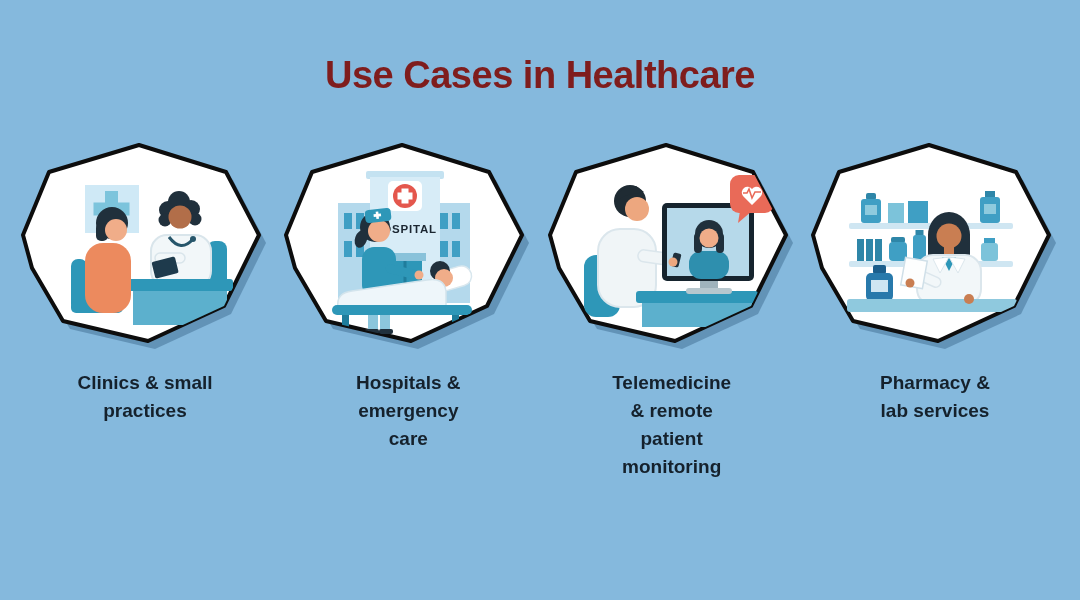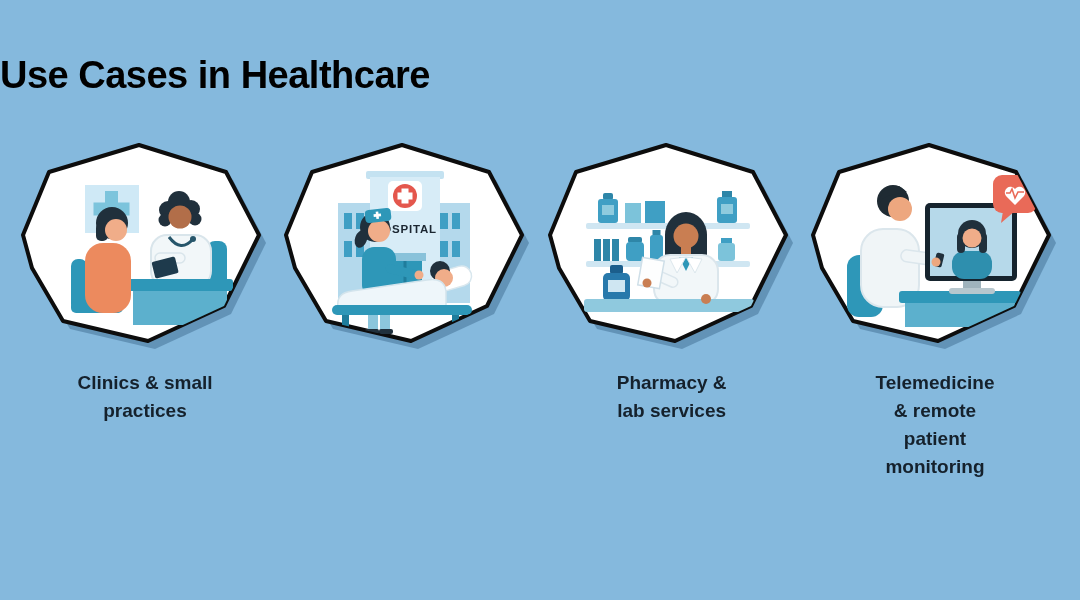--- a/index.html
+++ b/index.html
@@ -4,23 +4,23 @@
 <style>
   html,body{margin:0;padding:0;}
   body{
     width:1080px;height:600px;overflow:hidden;
     background:#85b9dd;
     font-family:"Liberation Sans","DejaVu Sans",sans-serif;
   }
   .page{width:1080px;height:600px;position:relative;}
   .title{
     margin:0;padding-top:54px;
-    text-align:left;
+    text-align:center;
     font-size:38px;font-weight:800;letter-spacing:-0.5px;
-    color:#000000;
+    color:#7f1d1d;
   }
   .cards{
     display:flex;justify-content:space-between;
     padding:0 16px;margin-top:44px;
   }
   .card{
     width:258px;display:flex;flex-direction:column;align-items:center;
   }
   .card svg{display:block;}
   .card-label{
@@ -140,20 +140,76 @@
             <rect x="148" y="128" width="42" height="20" rx="10" fill="#ffffff" stroke="#d9e7ee" stroke-width="1.5" transform="rotate(-16 169 138)"></rect>
             <circle cx="158" cy="130" r="10" fill="#20303c"></circle>
             <circle cx="162" cy="137" r="9" fill="#f0ad89"></circle>
             <path d="M56,166 Q54,152 70,150 L145,139 Q162,136 164,150 L164,166 Z" fill="#eef6fa" stroke="#d3e4ec" stroke-width="1.5"></path>
             <rect x="50" y="164" width="140" height="10" rx="5" fill="#2e97b8"></rect>
             <rect x="60" y="174" width="7" height="16" fill="#1f7d9c"></rect>
             <rect x="170" y="174" width="7" height="16" fill="#1f7d9c"></rect>
           </g>
         </g>
       </svg>
+      <div class="card-label">Hospitals &amp;
+emergency
+care</div>
+    </div>
+
+    <div class="card">
+      <svg viewBox="0 0 252 216" width="252" height="216">
+        <polygon points="120,4 207,31 240,94 205,165 129,200 44,180 13,127 4,94 30,31" transform="translate(7,8)" fill="rgba(20,60,95,0.30)"></polygon>
+        <polygon points="120,4 207,31 240,94 205,165 129,200 44,180 13,127 4,94 30,31" fill="#ffffff" stroke="#0d0d0d" stroke-width="4" stroke-linejoin="round"></polygon>
+        <clipPath id="octclip3">
+            <polygon points="120,4 207,31 240,94 205,165 129,200 44,180 13,127 4,94 30,31"></polygon>
+          </clipPath>
+        <g clip-path="url(#octclip3)">
+          <g>
+            <rect x="38" y="114" width="36" height="62" rx="12" fill="#2e97b8"></rect>
+            <rect x="52" y="88" width="58" height="78" rx="22" fill="#f0f5f7" stroke="#dbe6ec" stroke-width="2"></rect>
+            <rect x="92" y="108" width="40" height="12" rx="6" fill="#f0f5f7" stroke="#dbe6ec" stroke-width="1.5" transform="rotate(8 92 114)"></rect>
+          </g>
+          <rect x="154" y="138" width="18" height="12" fill="#9fb3bc"></rect>
+          <g>
+            <rect x="90" y="150" width="122" height="12" rx="3" fill="#2e97b8"></rect>
+            <rect x="96" y="162" width="110" height="24" fill="#5cb0cd"></rect>
+            <rect x="140" y="147" width="46" height="6" rx="3" fill="#b7c7ce"></rect>
+          </g>
+          <g>
+            <rect x="116" y="62" width="92" height="78" rx="5" fill="#16242e"></rect>
+            <rect x="121" y="67" width="82" height="68" fill="#b6d9ea"></rect>
+            <g>
+              <rect x="143" y="110" width="40" height="28" rx="12" fill="#2e8fae"></rect>
+              <circle cx="163" cy="93" r="14" fill="#20303c"></circle>
+              <rect x="148" y="92" width="8" height="20" rx="4" fill="#20303c"></rect>
+              <rect x="170" y="92" width="8" height="20" rx="4" fill="#20303c"></rect>
+              <circle cx="163" cy="97" r="9.5" fill="#f0ad89"></circle>
+            </g>
+          </g>
+          <g>
+            <rect x="126" y="112" width="8" height="14" rx="2" fill="#20303c" transform="rotate(14 130 119)"></rect>
+            <circle cx="127" cy="121" r="4.5" fill="#eda77f"></circle>
+          </g>
+          <g>
+            <rect x="184" y="34" width="44" height="38" rx="9" fill="#e96a58"></rect>
+            <polygon points="194,70 206,70 192,82" fill="#e96a58"></polygon>
+            <path d="M206,64 l-9,-9 a5.5,5.5 0 1 1 9,-7 a5.5,5.5 0 1 1 9,7 z" fill="#ffffff"></path>
+            <polyline points="197,52 201,52 203,48 206,57 209,51 215,51" stroke="#e96a58" stroke-width="1.6" fill="none"></polyline>
+          </g>
+          <g>
+            <circle cx="84" cy="60" r="16" fill="#1f2b33"></circle>
+            <circle cx="91" cy="68" r="12" fill="#eda77f"></circle>
+            <path d="M70,60 q4,-16 20,-15 l8,6 -16,3 q-9,2 -12,10 z" fill="#1f2b33"></path>
+          </g>
+        </g>
+      </svg>
+      <div class="card-label">Telemedicine
+&amp; remote
+patient
+monitoring</div>
     </div>
 
     <div class="card">
       <svg viewBox="0 0 252 216" width="252" height="216">
         <polygon points="120,4 207,31 240,94 205,165 129,200 44,180 13,127 4,94 30,31" transform="translate(7,8)" fill="rgba(20,60,95,0.30)"></polygon>
         <polygon points="120,4 207,31 240,94 205,165 129,200 44,180 13,127 4,94 30,31" fill="#ffffff" stroke="#0d0d0d" stroke-width="4" stroke-linejoin="round"></polygon>
         <clipPath id="octclip4">
             <polygon points="120,4 207,31 240,94 205,165 129,200 44,180 13,127 4,94 30,31"></polygon>
           </clipPath>
         <g clip-path="url(#octclip4)">
@@ -201,67 +257,14 @@
           <g>
             <rect x="38" y="158" width="170" height="13" rx="3" fill="#8fc9de"></rect>
             <circle cx="160" cy="158" r="5" fill="#c97e52"></circle>
           </g>
         </g>
       </svg>
       <div class="card-label">Pharmacy &amp;
 lab services</div>
     </div>
 
-    <div class="card">
-      <svg viewBox="0 0 252 216" width="252" height="216">
-        <polygon points="120,4 207,31 240,94 205,165 129,200 44,180 13,127 4,94 30,31" transform="translate(7,8)" fill="rgba(20,60,95,0.30)"></polygon>
-        <polygon points="120,4 207,31 240,94 205,165 129,200 44,180 13,127 4,94 30,31" fill="#ffffff" stroke="#0d0d0d" stroke-width="4" stroke-linejoin="round"></polygon>
-        <clipPath id="octclip3">
-            <polygon points="120,4 207,31 240,94 205,165 129,200 44,180 13,127 4,94 30,31"></polygon>
-          </clipPath>
-        <g clip-path="url(#octclip3)">
-          <g>
-            <rect x="38" y="114" width="36" height="62" rx="12" fill="#2e97b8"></rect>
-            <rect x="52" y="88" width="58" height="78" rx="22" fill="#f0f5f7" stroke="#dbe6ec" stroke-width="2"></rect>
-            <rect x="92" y="108" width="40" height="12" rx="6" fill="#f0f5f7" stroke="#dbe6ec" stroke-width="1.5" transform="rotate(8 92 114)"></rect>
-          </g>
-          <rect x="154" y="138" width="18" height="12" fill="#9fb3bc"></rect>
-          <g>
-            <rect x="90" y="150" width="122" height="12" rx="3" fill="#2e97b8"></rect>
-            <rect x="96" y="162" width="110" height="24" fill="#5cb0cd"></rect>
-            <rect x="140" y="147" width="46" height="6" rx="3" fill="#b7c7ce"></rect>
-          </g>
-          <g>
-            <rect x="116" y="62" width="92" height="78" rx="5" fill="#16242e"></rect>
-            <rect x="121" y="67" width="82" height="68" fill="#b6d9ea"></rect>
-            <g>
-              <rect x="143" y="110" width="40" height="28" rx="12" fill="#2e8fae"></rect>
-              <circle cx="163" cy="93" r="14" fill="#20303c"></circle>
-              <rect x="148" y="92" width="8" height="20" rx="4" fill="#20303c"></rect>
-              <rect x="170" y="92" width="8" height="20" rx="4" fill="#20303c"></rect>
-              <circle cx="163" cy="97" r="9.5" fill="#f0ad89"></circle>
-            </g>
-          </g>
-          <g>
-            <rect x="126" y="112" width="8" height="14" rx="2" fill="#20303c" transform="rotate(14 130 119)"></rect>
-            <circle cx="127" cy="121" r="4.5" fill="#eda77f"></circle>
-          </g>
-          <g>
-            <rect x="184" y="34" width="44" height="38" rx="9" fill="#e96a58"></rect>
-            <polygon points="194,70 206,70 192,82" fill="#e96a58"></polygon>
-            <path d="M206,64 l-9,-9 a5.5,5.5 0 1 1 9,-7 a5.5,5.5 0 1 1 9,7 z" fill="#ffffff"></path>
-            <polyline points="197,52 201,52 203,48 206,57 209,51 215,51" stroke="#e96a58" stroke-width="1.6" fill="none"></polyline>
-          </g>
-          <g>
-            <circle cx="84" cy="60" r="16" fill="#1f2b33"></circle>
-            <circle cx="91" cy="68" r="12" fill="#eda77f"></circle>
-            <path d="M70,60 q4,-16 20,-15 l8,6 -16,3 q-9,2 -12,10 z" fill="#1f2b33"></path>
-          </g>
-        </g>
-      </svg>
-      <div class="card-label">Telemedicine
-&amp; remote
-patient
-monitoring</div>
-    </div>
-
   </div>
 </div>
 
 </body></html>

